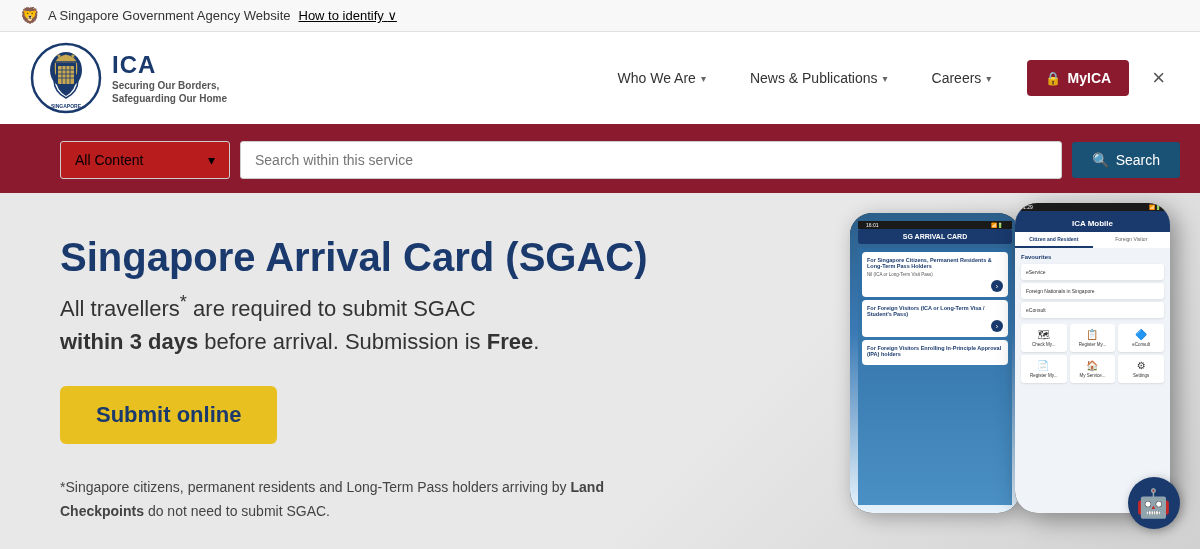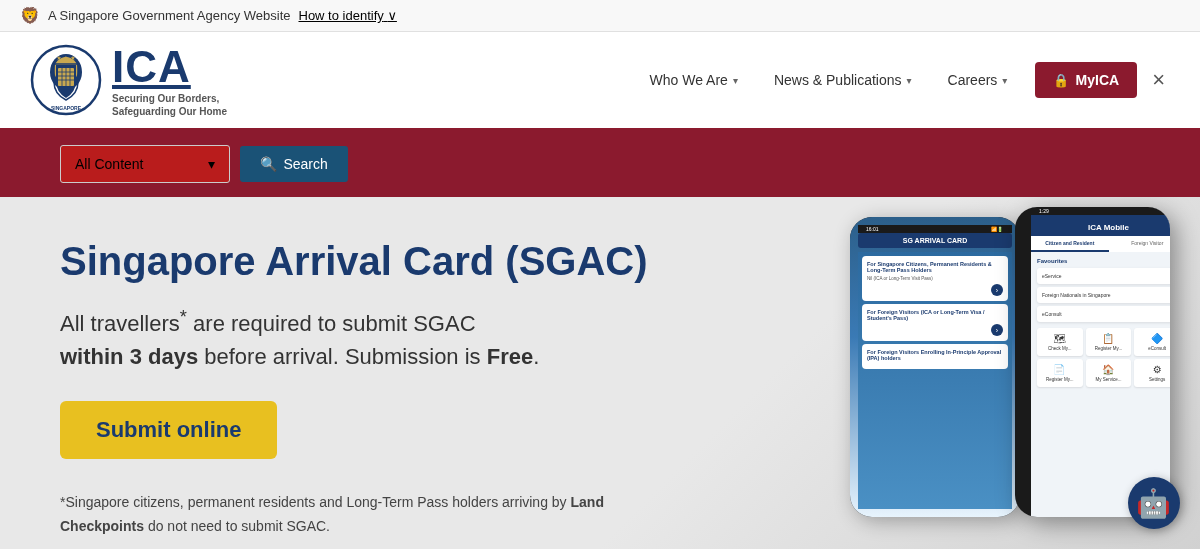--- a/index.html
+++ b/index.html
@@ -28,38 +28,37 @@
     
     .header {
       background: white;
       border-bottom: 3px solid #8b1a2e;
       padding: 10px 30px;
       display: flex;
       align-items: center;
       justify-content: space-between;
     }
     .ica-text {
-      font-size: 44px;
+      font-size: 24px;
       font-weight: 900;
       color: #1a3a6e;
       letter-spacing: 1px;
-      text-decoration: underline;
     }
     .ica-tagline {
       font-size: 10px;
       color: #555;
       line-height: 1.3;
       font-weight: bold;
     }
 
     
     .nav-area {
       display: flex;
       align-items: flex-end;
-      gap: 0;
+      gap: 8px;
     }
     .nav-item {
       padding: 10px 18px;
       font-size: 14px;
       color: #333;
       cursor: pointer;
       display: flex;
       align-items: center;
       gap: 5px;
       white-space: nowrap;
@@ -147,21 +146,21 @@
       overflow: hidden;
     }
     .hero-content {
       max-width: 650px;
       z-index: 2;
     }
     .hero-title {
       font-size: 40px;
       font-weight: 900;
       color: #1a3a6e;
-      margin-bottom: 18px;
+      margin-bottom: 7px;
       line-height: 1.2;
     }
     .hero-subtitle {
       font-size: 22px;
       color: #333;
       margin-bottom: 28px;
       line-height: 1.5;
     }
     .hero-subtitle strong {
       font-weight: 900;
@@ -259,21 +258,20 @@
       border-radius: 22px;
       overflow: hidden;
       box-shadow: 6px 6px 25px rgba(0,0,0,0.4);
     }
     .phone-front-screen {
       width: 100%;
       height: 100%;
       background: #f0f4f8;
       display: flex;
       flex-direction: column;
-      margin-left: 16px;
     }
     .phone-front-header {
       background: #1a3a6e;
       color: white;
       font-size: 8px;
       font-weight: bold;
       padding: 8px 8px 4px;
       text-align: center;
     }
     .phone-front-tabs {
@@ -432,20 +430,21 @@
       <span>×</span>
     </div>
   </div>
 </div>
 
 <div class="search-bar">
   <div class="search-dropdown">
     <span>All Content</span>
     <span>▾</span>
   </div>
+  <input type="text" class="search-input" placeholder="Search within this service" style="">
   <button class="search-btn">
     <span>🔍</span>
     <span>Search</span>
   </button>
 </div>
 
 <div class="hero">
   <div class="hero-content">
     <h1 class="hero-title">Singapore Arrival Card (SGAC)</h1>
     <p class="hero-subtitle">

